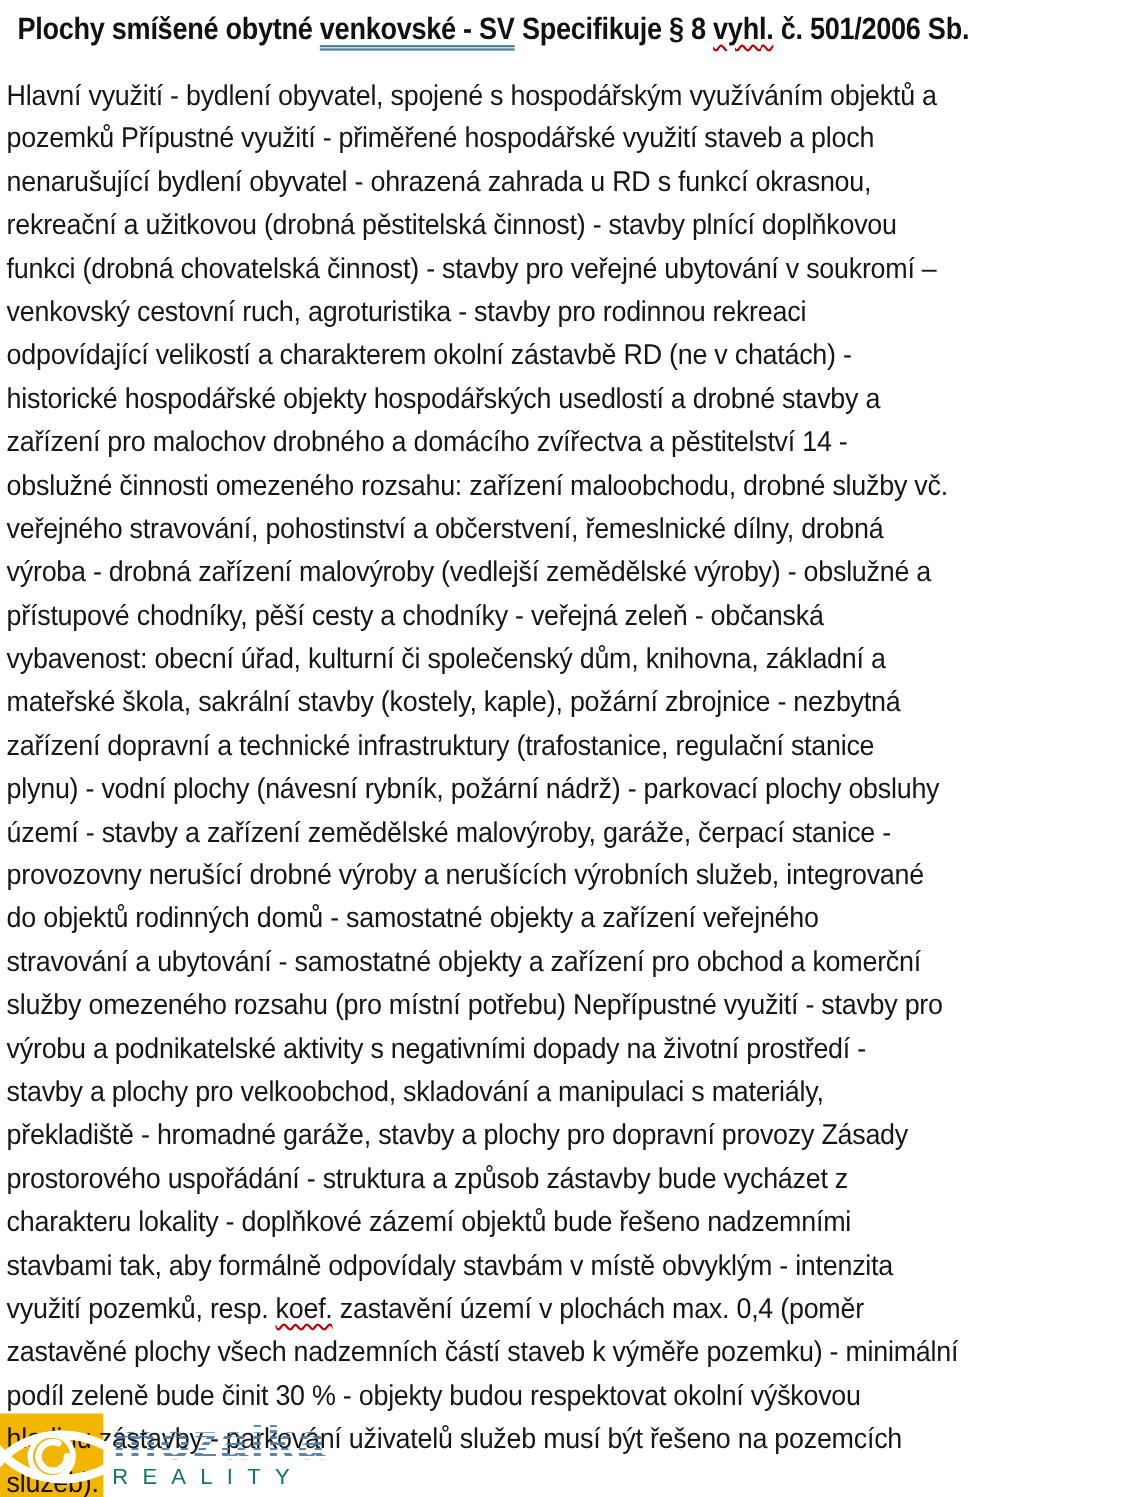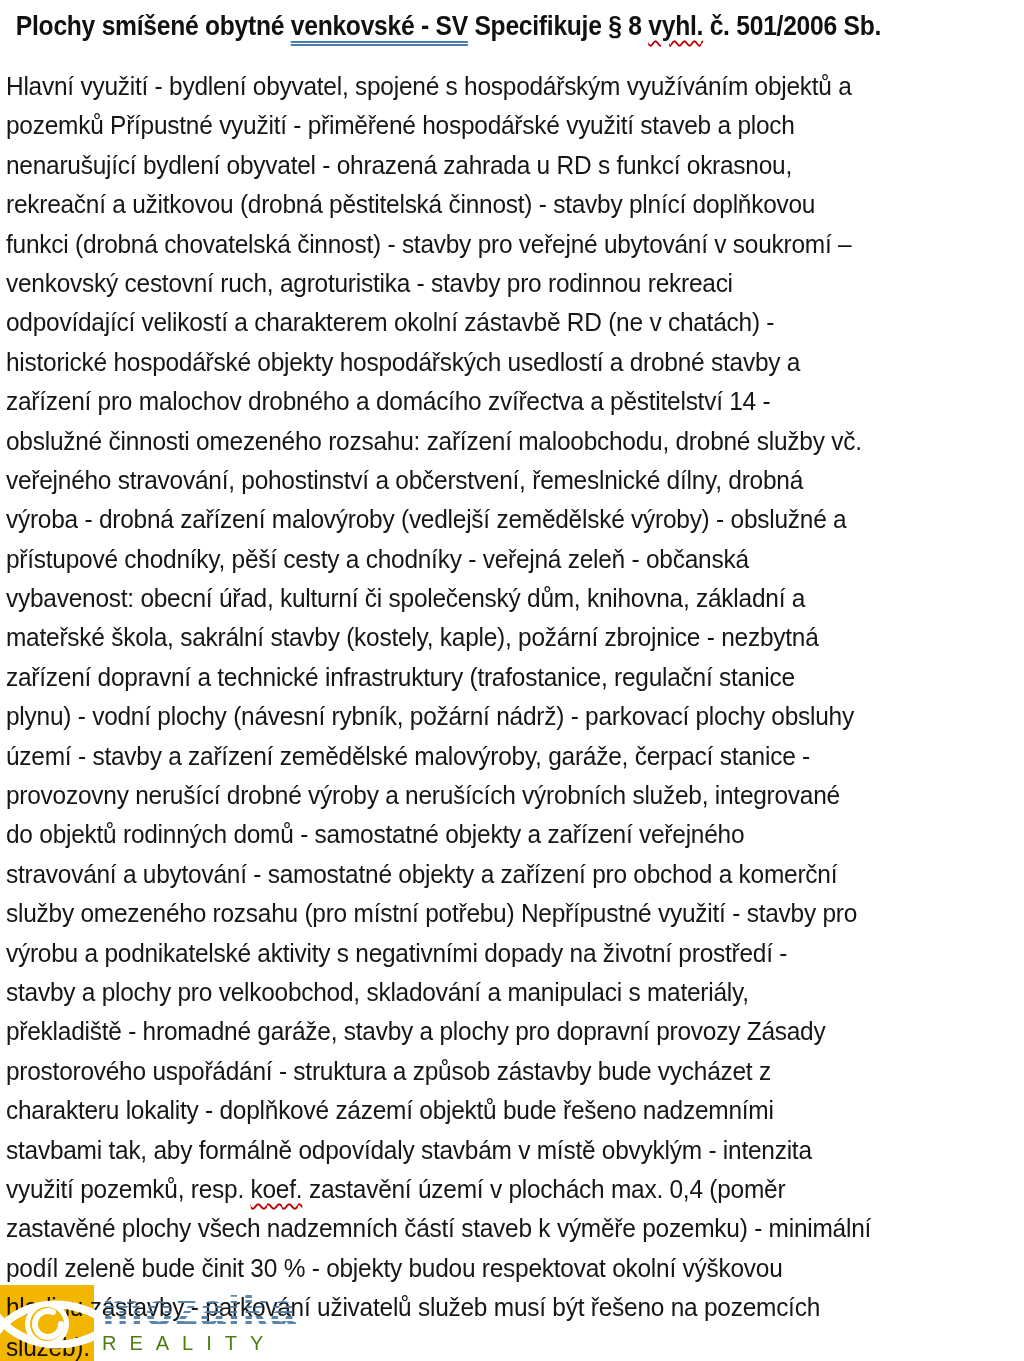--- a/index.html
+++ b/index.html
@@ -59,21 +59,21 @@
     font-size: 46px; font-weight: bold; letter-spacing: 2px; line-height: 40px;
     background: repeating-linear-gradient(180deg,
       #4e7ca3 0px, #4e7ca3 2.5px,
       rgba(255,255,255,0) 2.5px, rgba(255,255,255,0) 5.2px);
     -webkit-background-clip: text; background-clip: text;
     color: transparent;
     opacity: 0.92;
   }
   .wm-reality {
     position: absolute; left: 102px; top: 1332px;
-    font-size: 20px; font-weight: 500; letter-spacing: 13px; color: #4d7c0f;
+    font-size: 20px; font-weight: 500; letter-spacing: 13px; color: #0f766e;
   }
 </style>
 </head>
 <body>
 
 <div class="page">
 
   <h1 class="title" id="title"><span>Plochy smíšené obytné </span><span class="double-underline">venkovské - SV</span><span> Specifikuje § 8 </span><span class="spellcheck">vyhl.</span><span> č. 501/2006 Sb.</span></h1>
 
   <div class="doc-body" id="doc-body">

